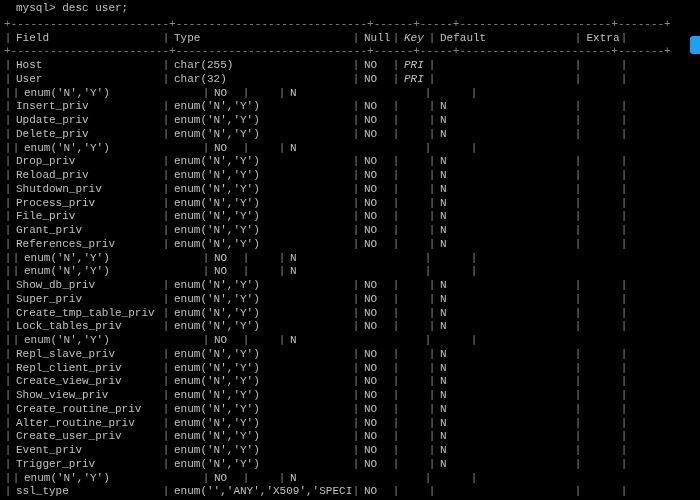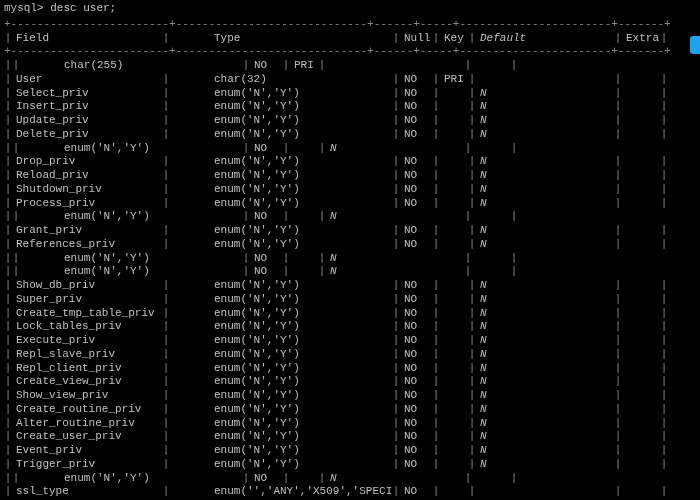--- a/index.html
+++ b/index.html
@@ -7,34 +7,34 @@
       background: #000;
       color: #c0c0c0;
       font-family: "Courier New", Consolas, monospace;
       font-size: 11px;
       line-height: 1.25;
       width: 700px;
       height: 500px;
       overflow: hidden;
       padding: 2px 4px;
     }
-    .prompt-line { white-space: pre; margin-bottom: 2px; }
+    .prompt-line { white-space: pre; margin-bottom: 2px; margin-left: 12px; }
     .table-top, .table-sep { white-space: pre; color: #888; }
     .header-row, .data-row { display: flex; }
     .cell {
       white-space: pre;
       overflow: hidden;
     }
     .pipe { color: #888; width: 8px; text-align: center; }
     .c-field { width: 150px; padding-left: 4px; }
-    .c-type  { width: 182px; padding-left: 4px; margin-left: 40px; }
+    .c-type  { width: 182px; padding-left: 4px; }
     .c-null  { width: 32px; padding-left: 4px; }
-    .c-key   { width: 28px; padding-left: 4px; }
-    .c-def   { width: 138px; padding-left: 4px; font-style: italic; }
-    .c-extra { width: 38px; padding-left: 4px; }
+    .c-key   { width: 28px; padding-left: 4px; font-style: italic; }
+    .c-def   { width: 138px; padding-left: 4px; }
+    .c-extra { width: 38px; padding-left: 4px; text-align: center; }
     .side-tab {
       position: fixed;
       right: 0;
       top: 36px;
       width: 10px;
       height: 18px;
       background: #1da1f2;
       border-radius: 3px 0 0 3px;
     }
   </style>
@@ -59,20 +59,21 @@
   <span class="pipe">|</span>
   <span class="cell c-extra">Extra</span>
   <span class="pipe">|</span>
 </div>
 
 <div class="table-sep">+------------------------+-----------------------------+------+-----+-----------------------+-------+</div>
 
 <div id="rows">
     <div class="data-row">
       <span class="pipe">|</span>
+      <span class="cell c-field">Host</span>
       <span class="pipe">|</span>
       <span class="cell c-type">char(255)</span>
       <span class="pipe">|</span>
       <span class="cell c-null">NO</span>
       <span class="pipe">|</span>
       <span class="cell c-key">PRI</span>
       <span class="pipe">|</span>
       <span class="cell c-def"></span>
       <span class="pipe">|</span>
       <span class="cell c-extra"></span>
@@ -88,21 +89,20 @@
       <span class="pipe">|</span>
       <span class="cell c-key">PRI</span>
       <span class="pipe">|</span>
       <span class="cell c-def"></span>
       <span class="pipe">|</span>
       <span class="cell c-extra"></span>
       <span class="pipe">|</span>
     </div>
     <div class="data-row">
       <span class="pipe">|</span>
-      <span class="cell c-field">Select_priv</span>
       <span class="pipe">|</span>
       <span class="cell c-type">enum('N','Y')</span>
       <span class="pipe">|</span>
       <span class="cell c-null">NO</span>
       <span class="pipe">|</span>
       <span class="cell c-key"></span>
       <span class="pipe">|</span>
       <span class="cell c-def">N</span>
       <span class="pipe">|</span>
       <span class="cell c-extra"></span>
@@ -222,20 +222,21 @@
       <span class="pipe">|</span>
       <span class="cell c-key"></span>
       <span class="pipe">|</span>
       <span class="cell c-def">N</span>
       <span class="pipe">|</span>
       <span class="cell c-extra"></span>
       <span class="pipe">|</span>
     </div>
     <div class="data-row">
       <span class="pipe">|</span>
+      <span class="cell c-field">File_priv</span>
       <span class="pipe">|</span>
       <span class="cell c-type">enum('N','Y')</span>
       <span class="pipe">|</span>
       <span class="cell c-null">NO</span>
       <span class="pipe">|</span>
       <span class="cell c-key"></span>
       <span class="pipe">|</span>
       <span class="cell c-def">N</span>
       <span class="pipe">|</span>
       <span class="cell c-extra"></span>
@@ -354,21 +355,20 @@
       <span class="pipe">|</span>
       <span class="cell c-key"></span>
       <span class="pipe">|</span>
       <span class="cell c-def">N</span>
       <span class="pipe">|</span>
       <span class="cell c-extra"></span>
       <span class="pipe">|</span>
     </div>
     <div class="data-row">
       <span class="pipe">|</span>
-      <span class="cell c-field">Execute_priv</span>
       <span class="pipe">|</span>
       <span class="cell c-type">enum('N','Y')</span>
       <span class="pipe">|</span>
       <span class="cell c-null">NO</span>
       <span class="pipe">|</span>
       <span class="cell c-key"></span>
       <span class="pipe">|</span>
       <span class="cell c-def">N</span>
       <span class="pipe">|</span>
       <span class="cell c-extra"></span>

